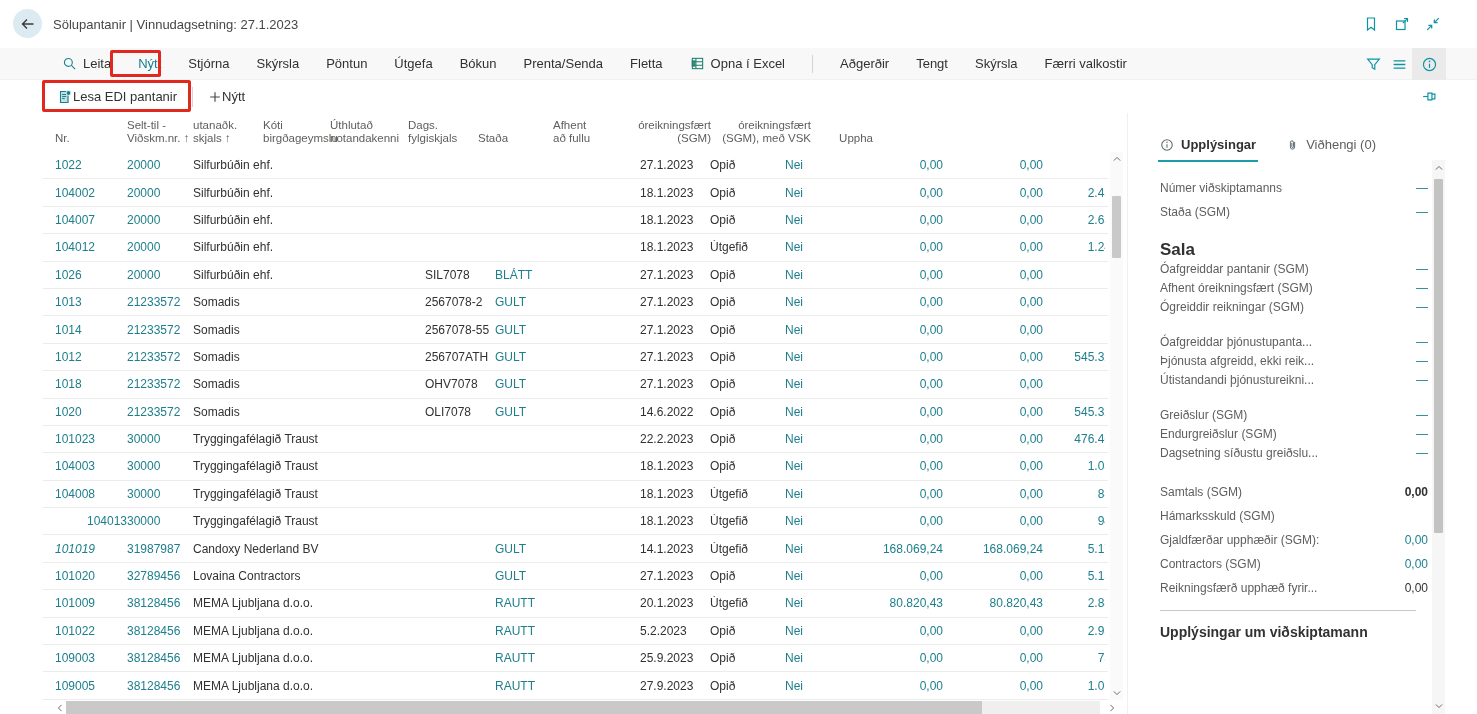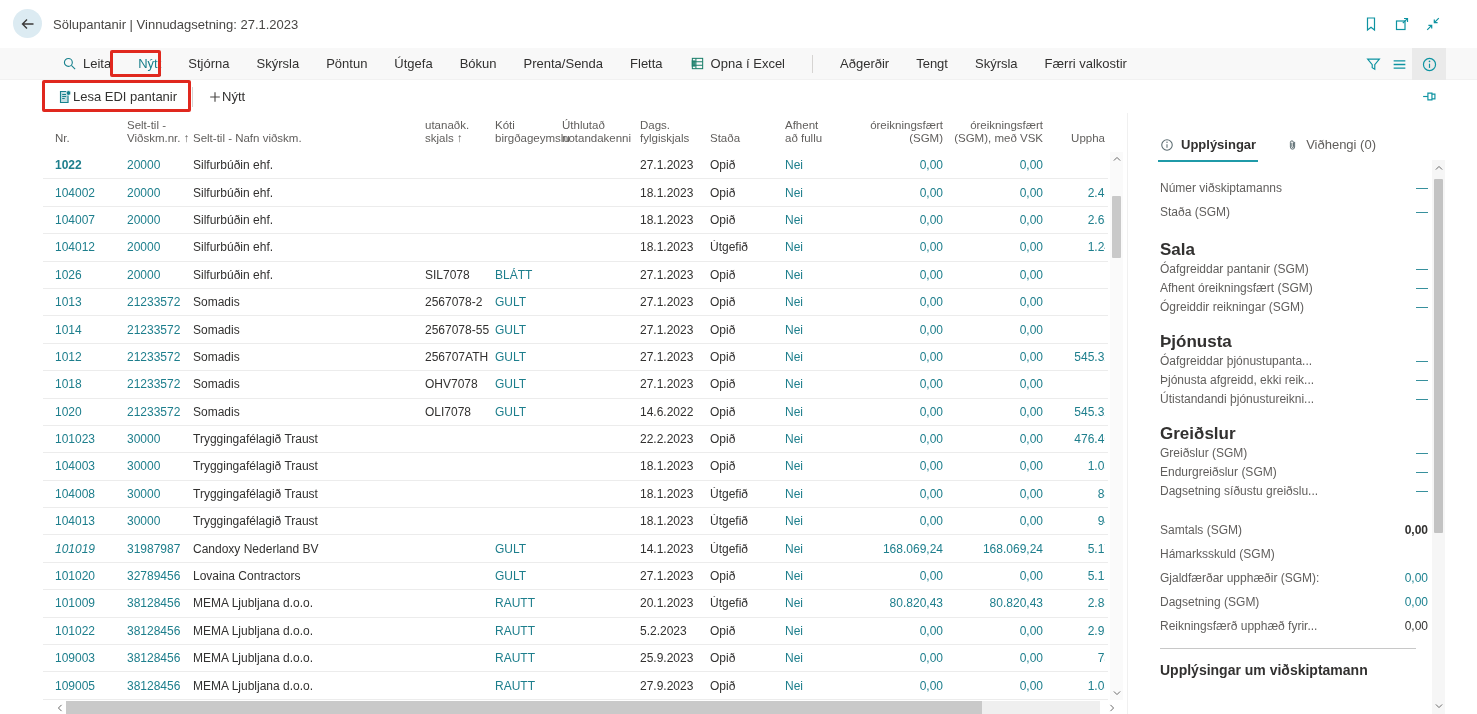--- a/index.html
+++ b/index.html
@@ -243,23 +243,20 @@
 
 <div class="grid">
   <div class="grid-header" id="grid-header">
       <div class="hcell" style="width: 72px;">
         <div>Nr.</div>
       </div>
       <div class="hcell" style="width: 66px;">
         <div>Selt-til -</div>
         <div>Viðskm.nr. ↑</div>
       </div>
-      <div class="hcell" style="width: 232px;">
-        <div>Selt-til - Nafn viðskm.</div>
-      </div>
       <div class="hcell" style="width: 70px;">
         <div>utanaðk.</div>
         <div>skjals ↑</div>
       </div>
       <div class="hcell" style="width: 67px;">
         <div>Kóti</div>
         <div>birgðageymslu</div>
       </div>
       <div class="hcell" style="width: 78px;">
         <div>Úthlutað</div>
@@ -283,21 +280,21 @@
       <div class="hcell r" style="width: 100px;">
         <div>óreikningsfært</div>
         <div>(SGM), með VSK</div>
       </div>
       <div class="hcell r" style="width: 62px;">
         <div>Uppha</div>
       </div>
     </div>
   <div class="grid-body" id="grid-body">
       <div class="grow">
-        <div class="cell c-link" style="width: 72px; font-weight: bold;">1022</div>
+        <div class="cell c-link" style="width: 72px;">1022</div>
         <div class="cell c-link" style="width: 66px;">20000</div>
         <div class="cell c-text" style="width: 232px;">Silfurbúðin ehf.</div>
         <div class="cell c-text" style="width: 70px;"></div>
         <div class="cell c-link" style="width: 67px;"></div>
         <div class="cell c-text" style="width: 78px;"></div>
         <div class="cell c-text" style="width: 70px;">27.1.2023</div>
         <div class="cell c-text" style="width: 75px;">Opið</div>
         <div class="cell c-link" style="width: 58px;">Nei</div>
         <div class="cell c-link r" style="width: 100px;">0,00</div>
         <div class="cell c-link r" style="width: 100px;">0,00</div>
@@ -491,21 +488,21 @@
         <div class="cell c-text" style="width: 70px;">18.1.2023</div>
         <div class="cell c-text" style="width: 75px;">Útgefið</div>
         <div class="cell c-link" style="width: 58px;">Nei</div>
         <div class="cell c-link r" style="width: 100px;">0,00</div>
         <div class="cell c-link r" style="width: 100px;">0,00</div>
         <div class="cell c-link r cut" style="width: 62px;">
           <span>88</span>
         </div>
       </div>
       <div class="grow">
-        <div class="cell c-link" style="width: 72px;">104013</div>
+        <div class="cell c-link" style="width: 72px; text-align: right;">104013</div>
         <div class="cell c-link" style="width: 66px;">30000</div>
         <div class="cell c-text" style="width: 232px;">Tryggingafélagið Traust</div>
         <div class="cell c-text" style="width: 70px;"></div>
         <div class="cell c-link" style="width: 67px;"></div>
         <div class="cell c-text" style="width: 78px;"></div>
         <div class="cell c-text" style="width: 70px;">18.1.2023</div>
         <div class="cell c-text" style="width: 75px;">Útgefið</div>
         <div class="cell c-link" style="width: 58px;">Nei</div>
         <div class="cell c-link r" style="width: 100px;">0,00</div>
         <div class="cell c-link r" style="width: 100px;">0,00</div>
@@ -683,36 +680,34 @@
         <div class="frow tight">
           <span class="flabel">Afhent óreikningsfært (SGM)</span>
           <span class="fval dash">—</span>
         </div>
         <div class="frow tight">
           <span class="flabel">Ógreiddir reikningar (SGM)</span>
           <span class="fval dash">—</span>
         </div>
       </div>
       <div class="fgroup headed">
-        <div class="fgroup-heading">Þjónusta</div>
         <div class="frow tight">
           <span class="flabel">Óafgreiddar þjónustupanta...</span>
           <span class="fval dash">—</span>
         </div>
         <div class="frow tight">
           <span class="flabel">Þjónusta afgreidd, ekki reik...</span>
           <span class="fval dash">—</span>
         </div>
         <div class="frow tight">
           <span class="flabel">Útistandandi þjónustureikni...</span>
           <span class="fval dash">—</span>
         </div>
       </div>
       <div class="fgroup headed">
-        <div class="fgroup-heading">Greiðslur</div>
         <div class="frow tight">
           <span class="flabel">Greiðslur (SGM)</span>
           <span class="fval dash">—</span>
         </div>
         <div class="frow tight">
           <span class="flabel">Endurgreiðslur (SGM)</span>
           <span class="fval dash">—</span>
         </div>
         <div class="frow tight">
           <span class="flabel">Dagsetning síðustu greiðslu...</span>
@@ -726,21 +721,21 @@
         </div>
         <div class="frow loose">
           <span class="flabel">Hámarksskuld (SGM)</span>
           <span class="fval plain"></span>
         </div>
         <div class="frow loose">
           <span class="flabel">Gjaldfærðar upphæðir (SGM):</span>
           <span class="fval link">0,00</span>
         </div>
         <div class="frow loose">
-          <span class="flabel">Dagsetning (SGM)</span>
+          <span class="flabel">Contractors (SGM)</span>
           <span class="fval link">0,00</span>
         </div>
         <div class="frow loose">
           <span class="flabel">Reikningsfærð upphæð fyrir...</span>
           <span class="fval plain">0,00</span>
         </div>
       </div>
     </div>
   <div class="fact-rule"></div>
   <div class="fact-bottom-heading">Upplýsingar um viðskiptamann</div>

